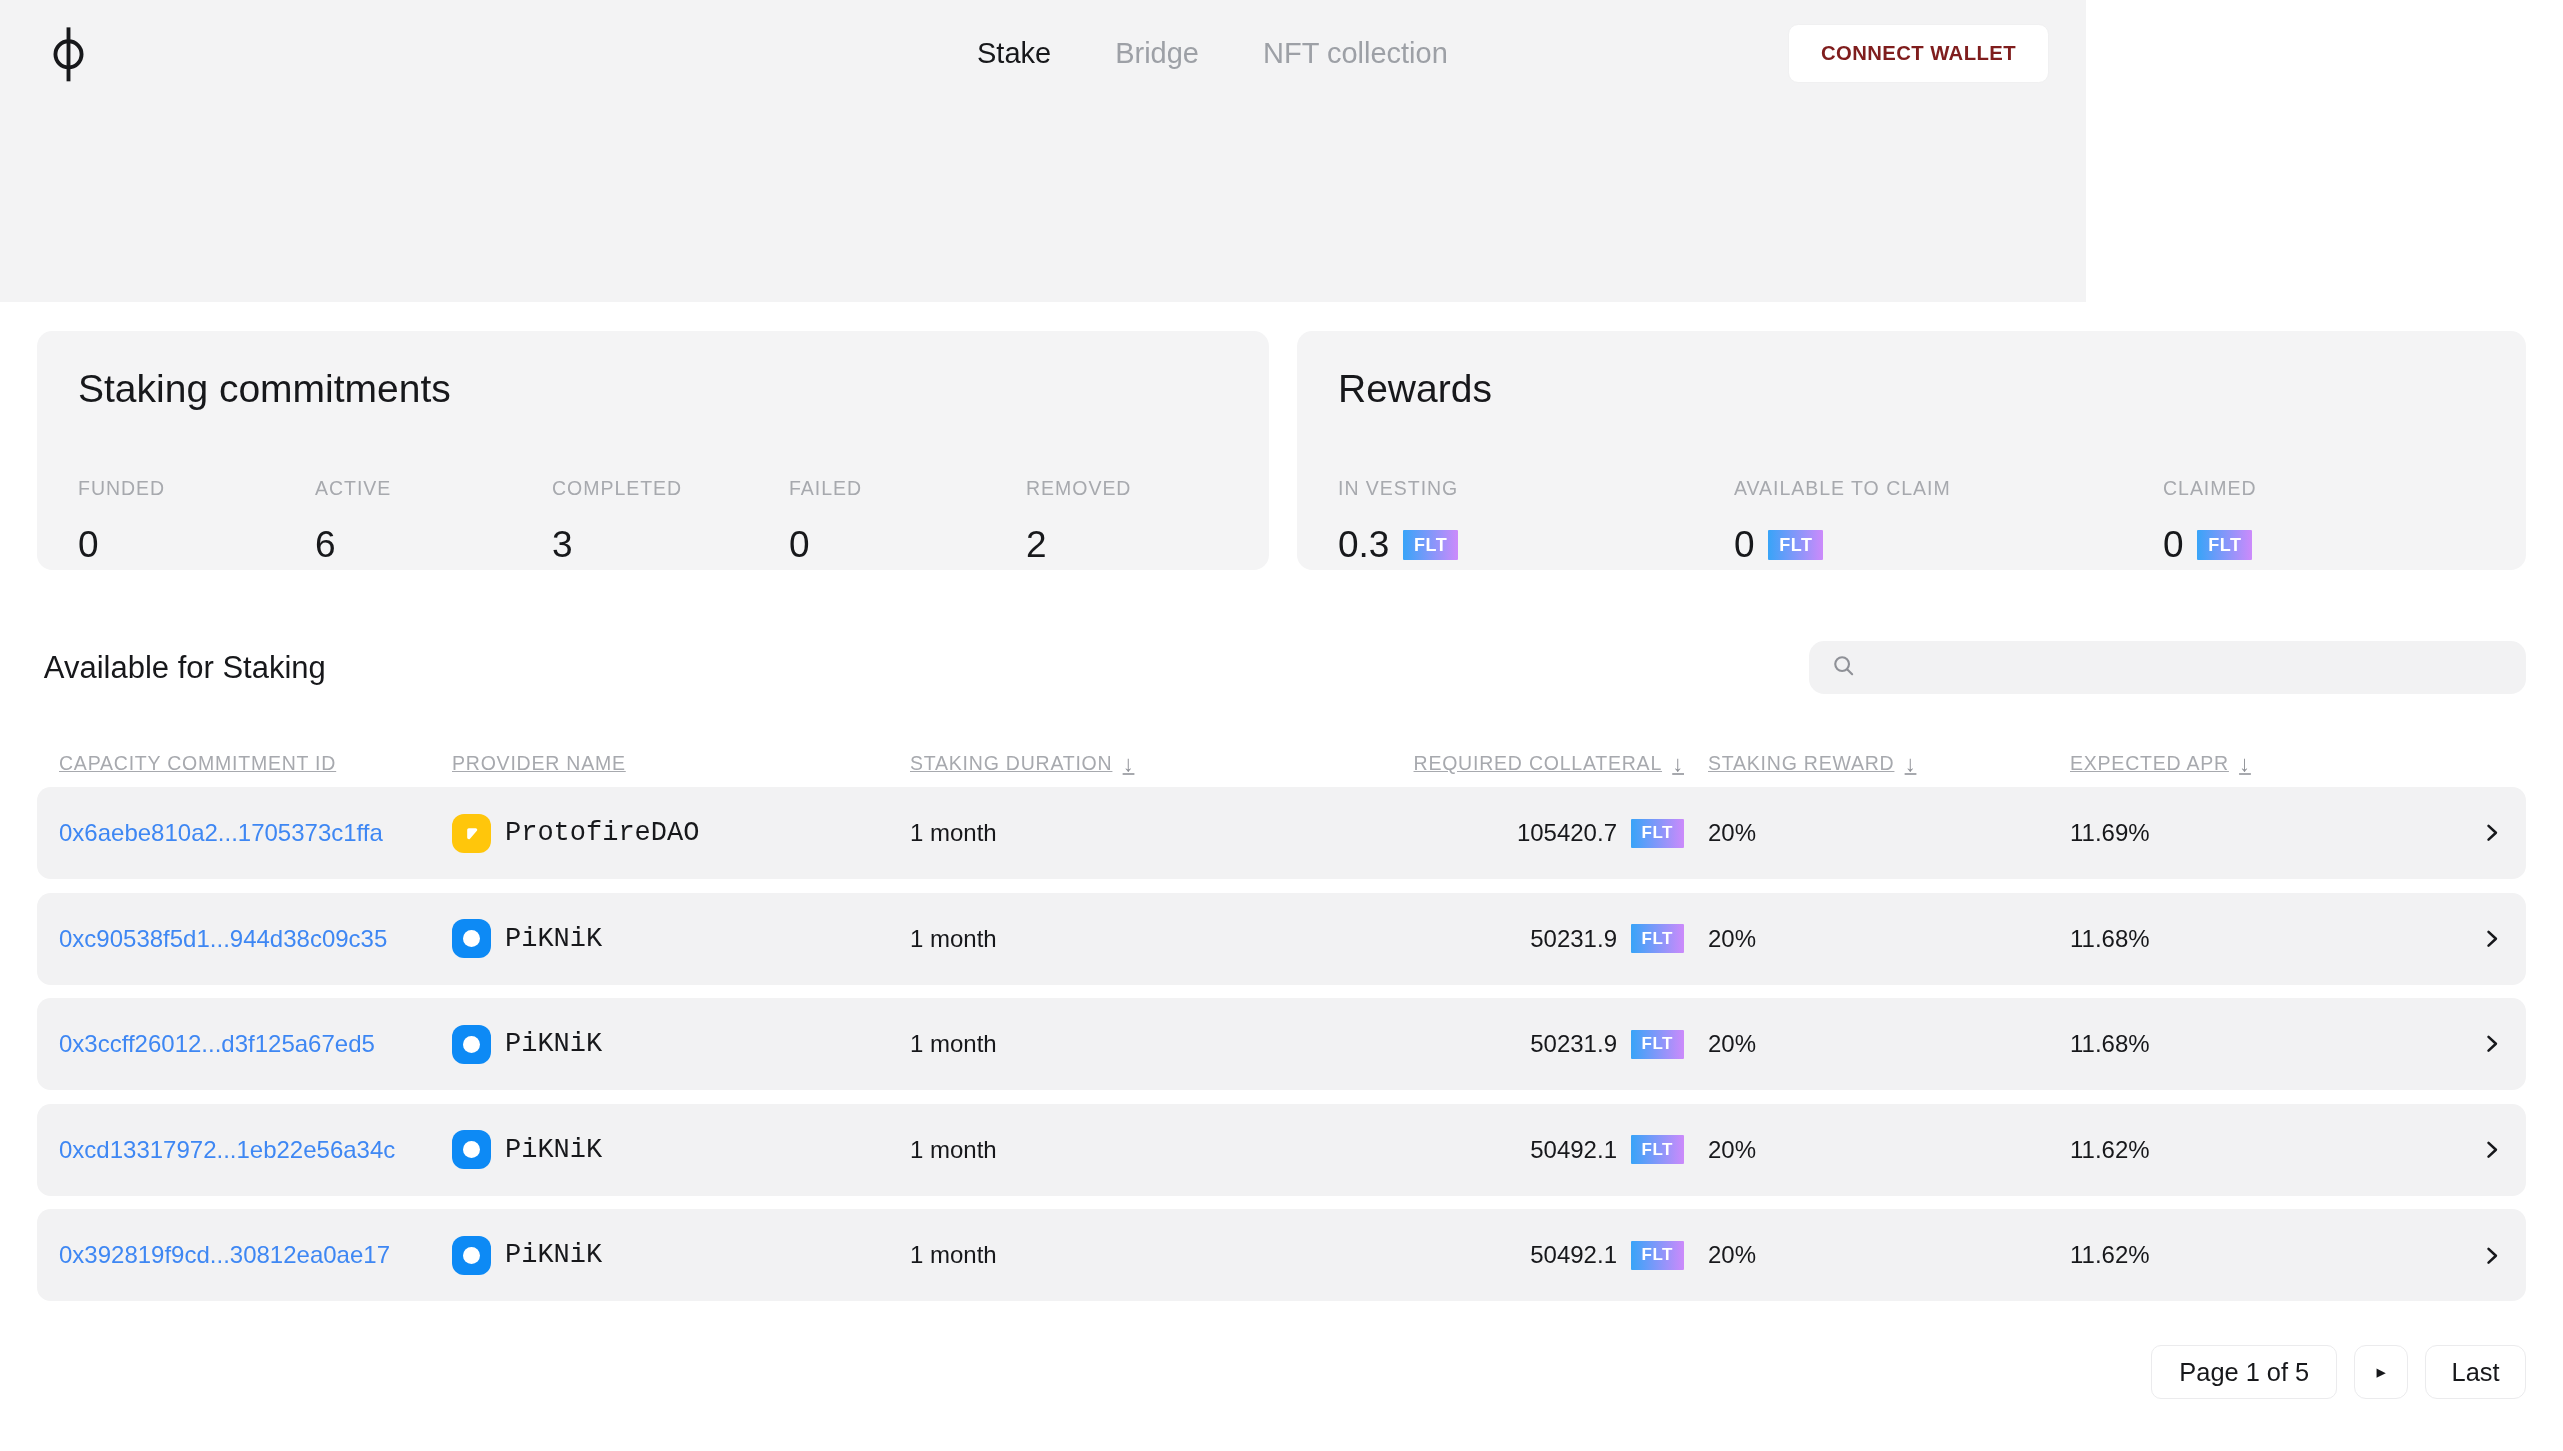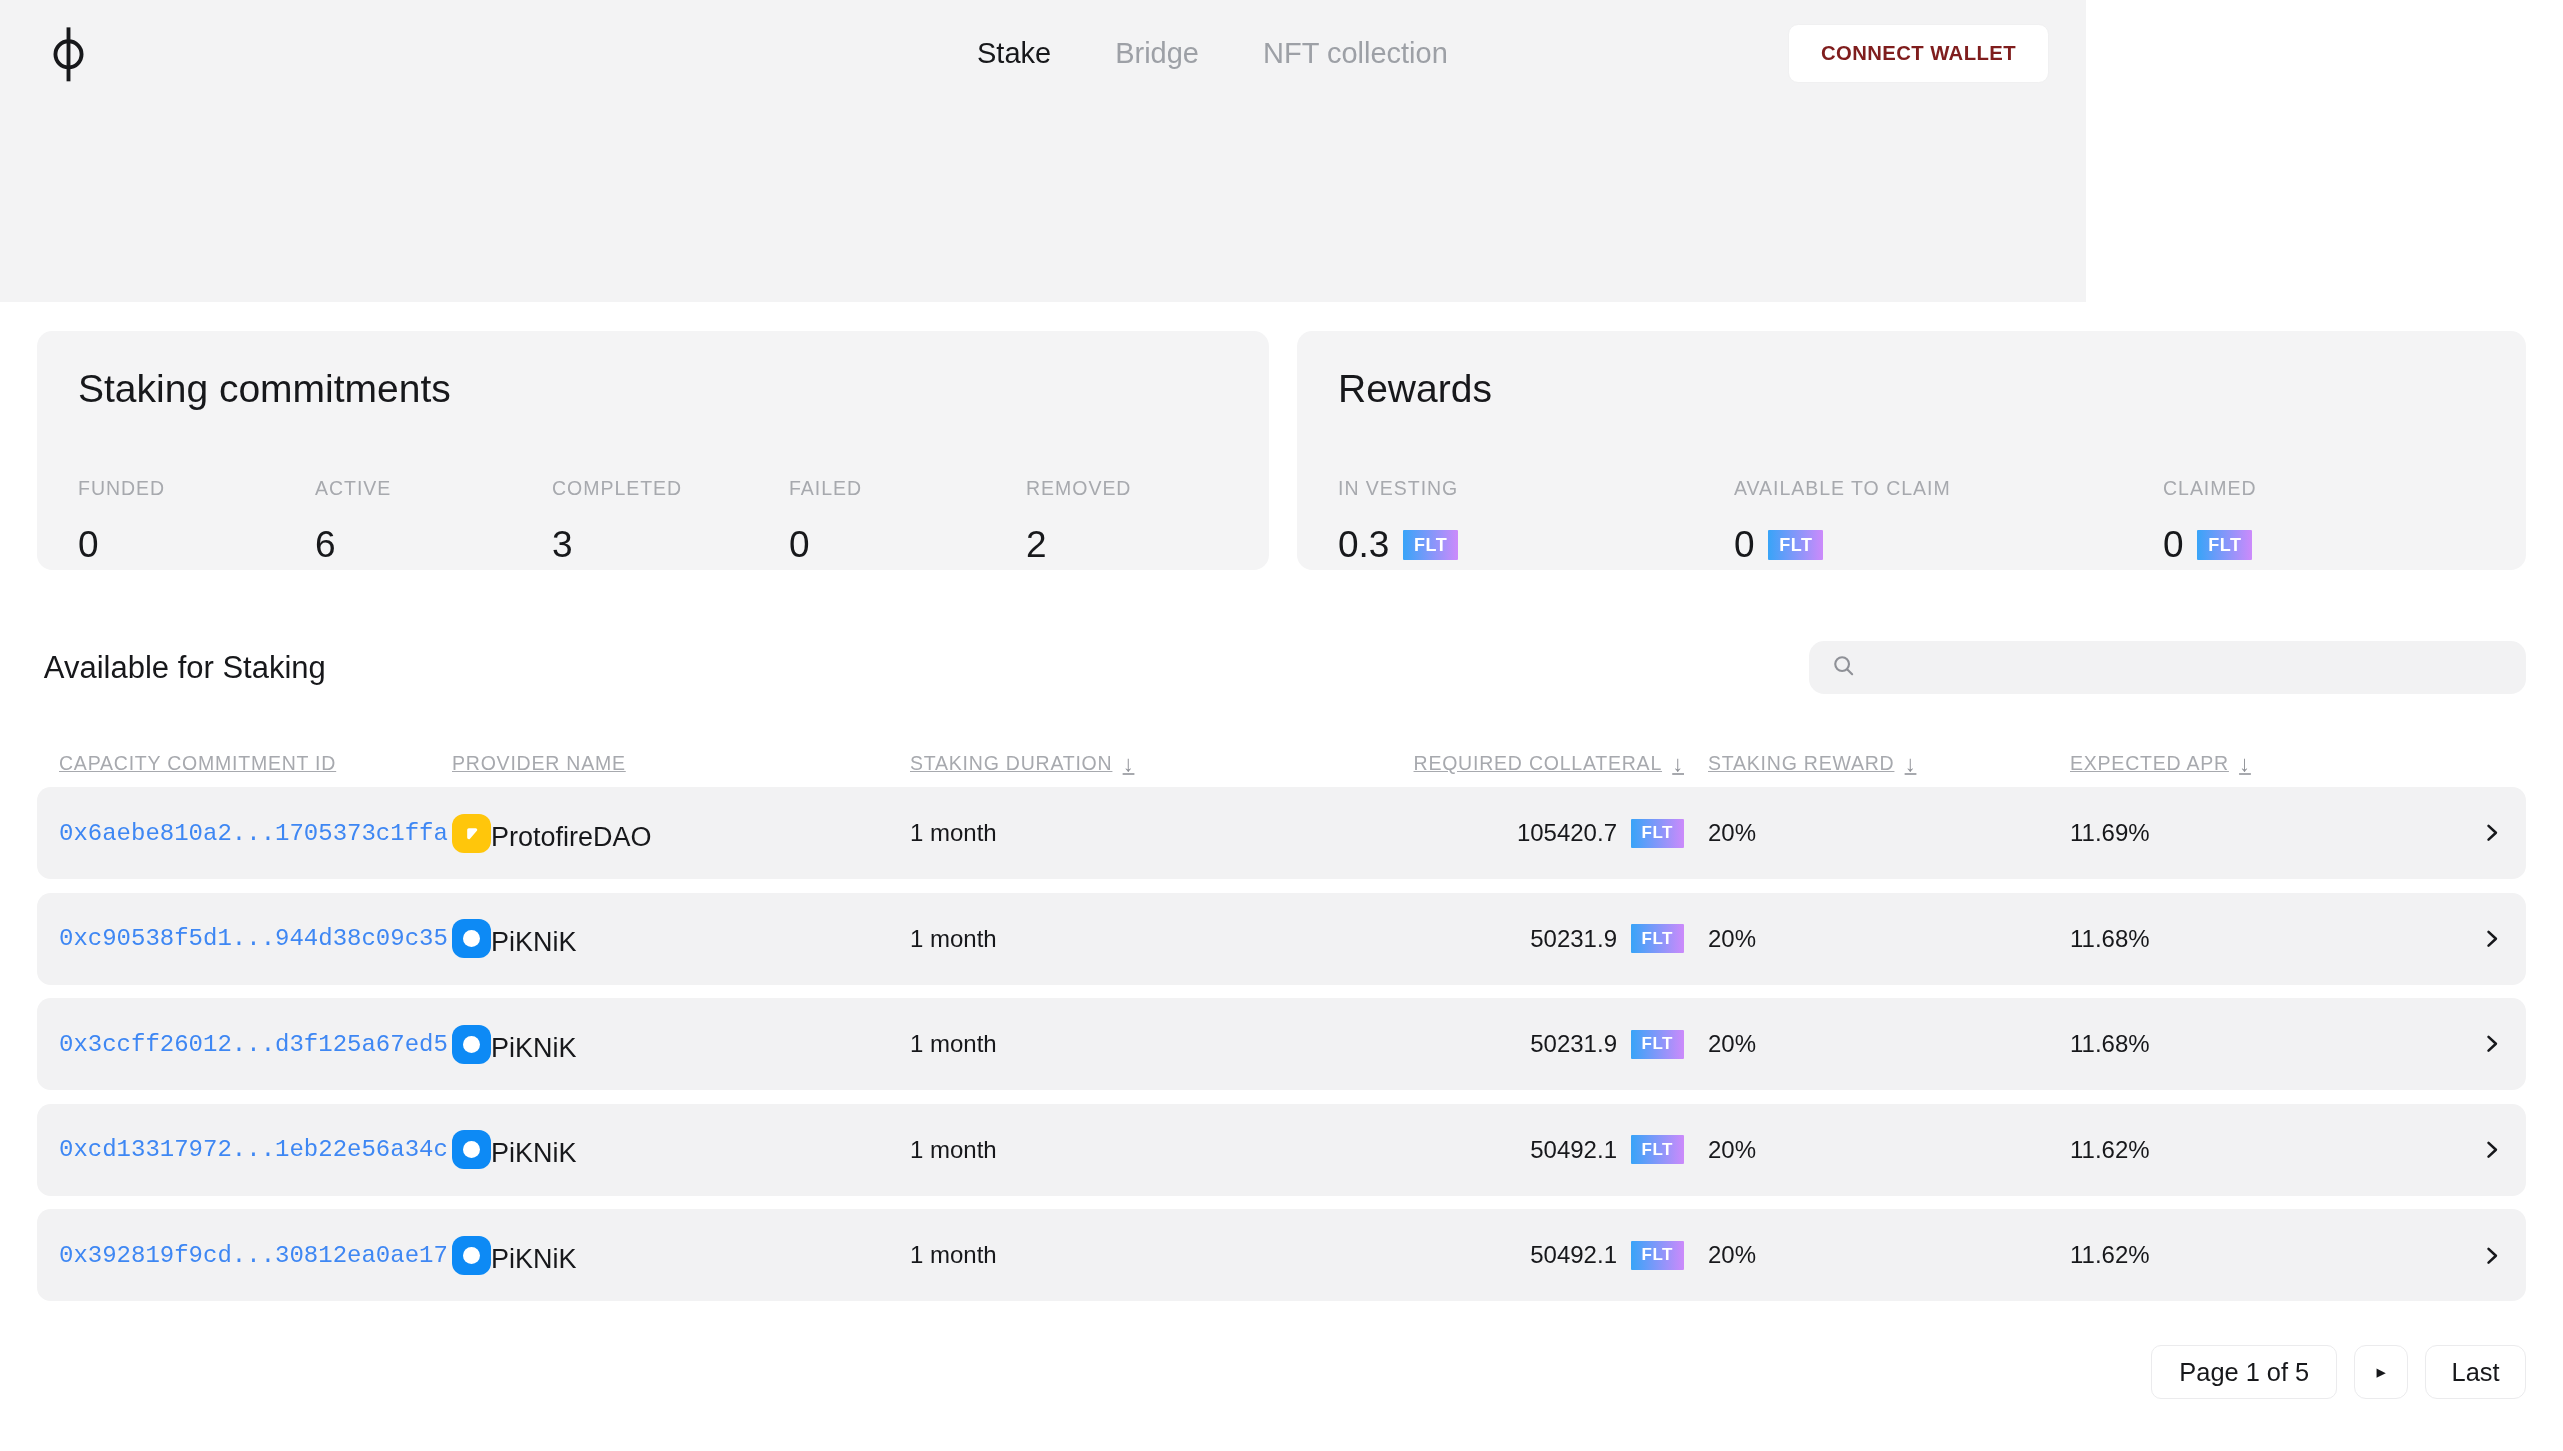--- a/index.html
+++ b/index.html
@@ -50,22 +50,22 @@
     align-items:center; }
   .thead { margin:46px 37px 0 37px; height:47px; }
   .th { font-size:19.5px; letter-spacing:.04em; color:#a7a9ae; text-transform:uppercase;
     display:flex; align-items:center; gap:10.2px; cursor:pointer;text-decoration:underline; }
   .th.first { padding-left:22px; cursor:default; }
   .th.right { justify-content:flex-end; }
   .sort-icon { font-size:22px; color:#8f9197; }
 
   .rows { margin:0 37px; }
   .trow { height:92px; background:#f2f2f3; border-radius:13.6px; margin-bottom:13.6px; cursor:pointer; }
-  .cell-id { padding-left:22px; font-size:24px; color:#3e87f3; cursor:pointer;font-family:Liberation Mono, monospace; }
-  .cell-provider { display:flex; align-items:flex-end; gap:0; }
+  .cell-id { padding-left:22px; font-size:24px; color:#3e87f3; cursor:pointer; }
+  .cell-provider { display:flex; align-items:center; gap:14px;font-family:Liberation Mono, monospace; }
   .provider-name { font-size:27px; color:#17181b; }
   .cell-plain { font-size:24px; color:#17181b; }
   .cell-collateral { display:flex; align-items:center; justify-content:flex-end; gap:13.6px;
     font-size:24px; color:#17181b; }
   .cell-collateral .flt-badge { height:29px; font-size:17px; }
   .cell-chevron { display:flex; justify-content:center; align-items:center; }
 
   .avatar { width:39px; height:39px; border-radius:12px; display:flex;
     align-items:center; justify-content:center; flex:none; }
   .avatar--protofire { background:#ffc60b; }

